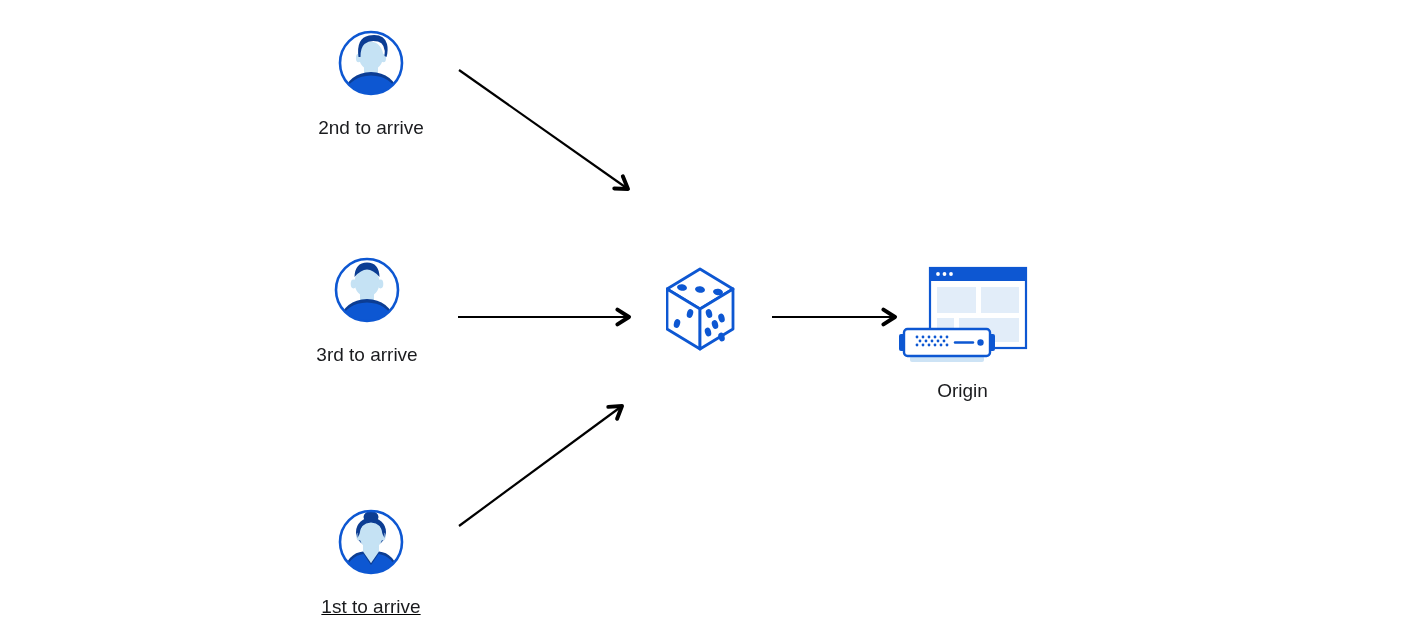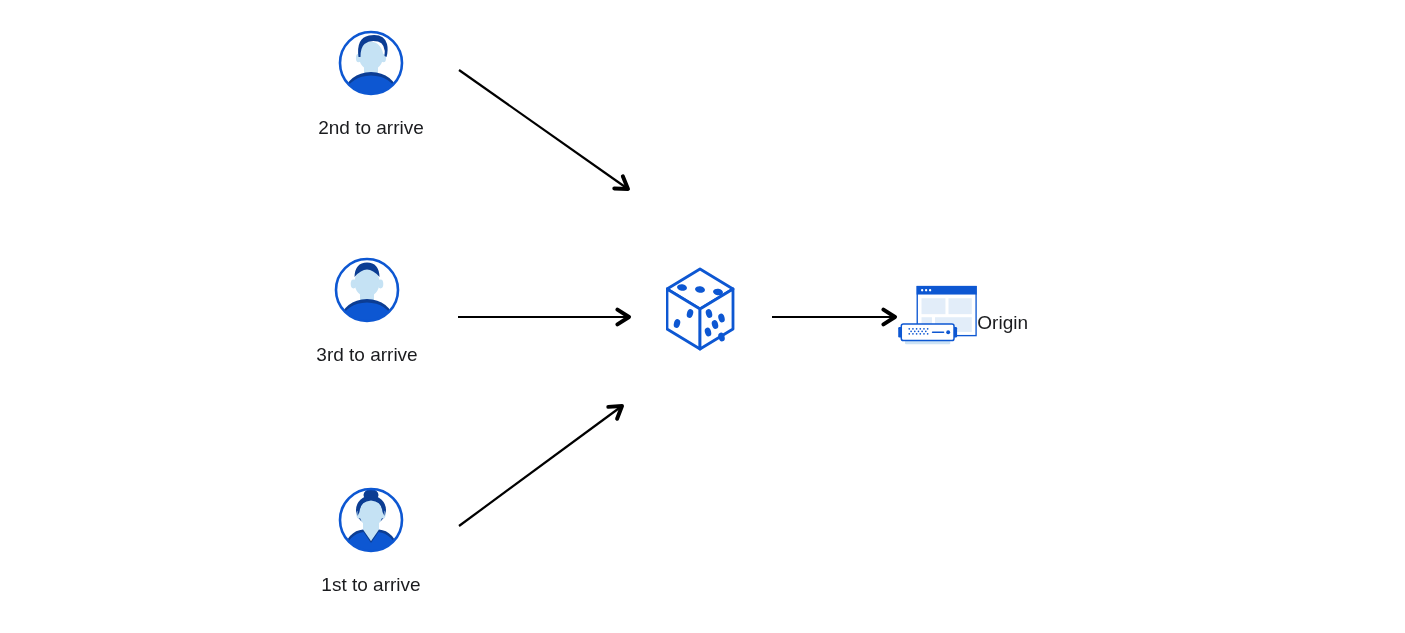--- a/index.html
+++ b/index.html
@@ -35,20 +35,21 @@
     color: #1a1b1e;
     white-space: nowrap;
   }
   .dice-wrap { position: absolute; left: 666px; top: 267px; }
   .origin-node {
     position: absolute;
     left: 897px;
     top: 265px;
     width: 131px;
     display: flex;
+    flex-direction: column;
     align-items: center;
   }
   .origin-label {
     margin-top: 13px;
     font-size: 19px;
     line-height: 22px;
     color: #1a1b1e;
     white-space: nowrap;
   }
 </style>
@@ -106,21 +107,21 @@
         <ellipse cx="20.5" cy="28" rx="2.8" ry="4.4" fill="#c5e2f4"></ellipse>
         <ellipse cx="47.5" cy="28" rx="2.8" ry="4.4" fill="#c5e2f4"></ellipse>
         <ellipse cx="34" cy="26.5" rx="12.5" ry="14.5" fill="#c5e2f4"></ellipse>
         <path d="M21.5 21 Q22 6.5 34 6.5 Q46 6.5 46.5 21 Q40 13.5 34 13.5 Q28 13.5 21.5 21 Z" fill="#0c3d93"></path>
       </g>
       <circle cx="34" cy="34" r="31" fill="none" stroke="#0d57d2" stroke-width="2.6"></circle>
     </svg>
     <div class="node-label">3rd to arrive</div>
   </div>
 
-  <div class="node" style="left:291px; top:486px;">
+  <div class="node" style="left:291px; top:508px;text-decoration:underline;">
     <svg width="68" height="68" viewBox="0 0 68 68">
       <defs>
           <clipPath id="clipC">
             <circle cx="34" cy="34" r="31"></circle>
           </clipPath>
         </defs>
       <circle cx="34" cy="34" r="31" fill="#ffffff"></circle>
       <g clip-path="url(#clipC)">
         <ellipse cx="34" cy="9" rx="7.5" ry="6" fill="#0c3d93"></ellipse>
         <ellipse cx="34" cy="24" rx="15" ry="14.5" fill="#0c3d93"></ellipse>

